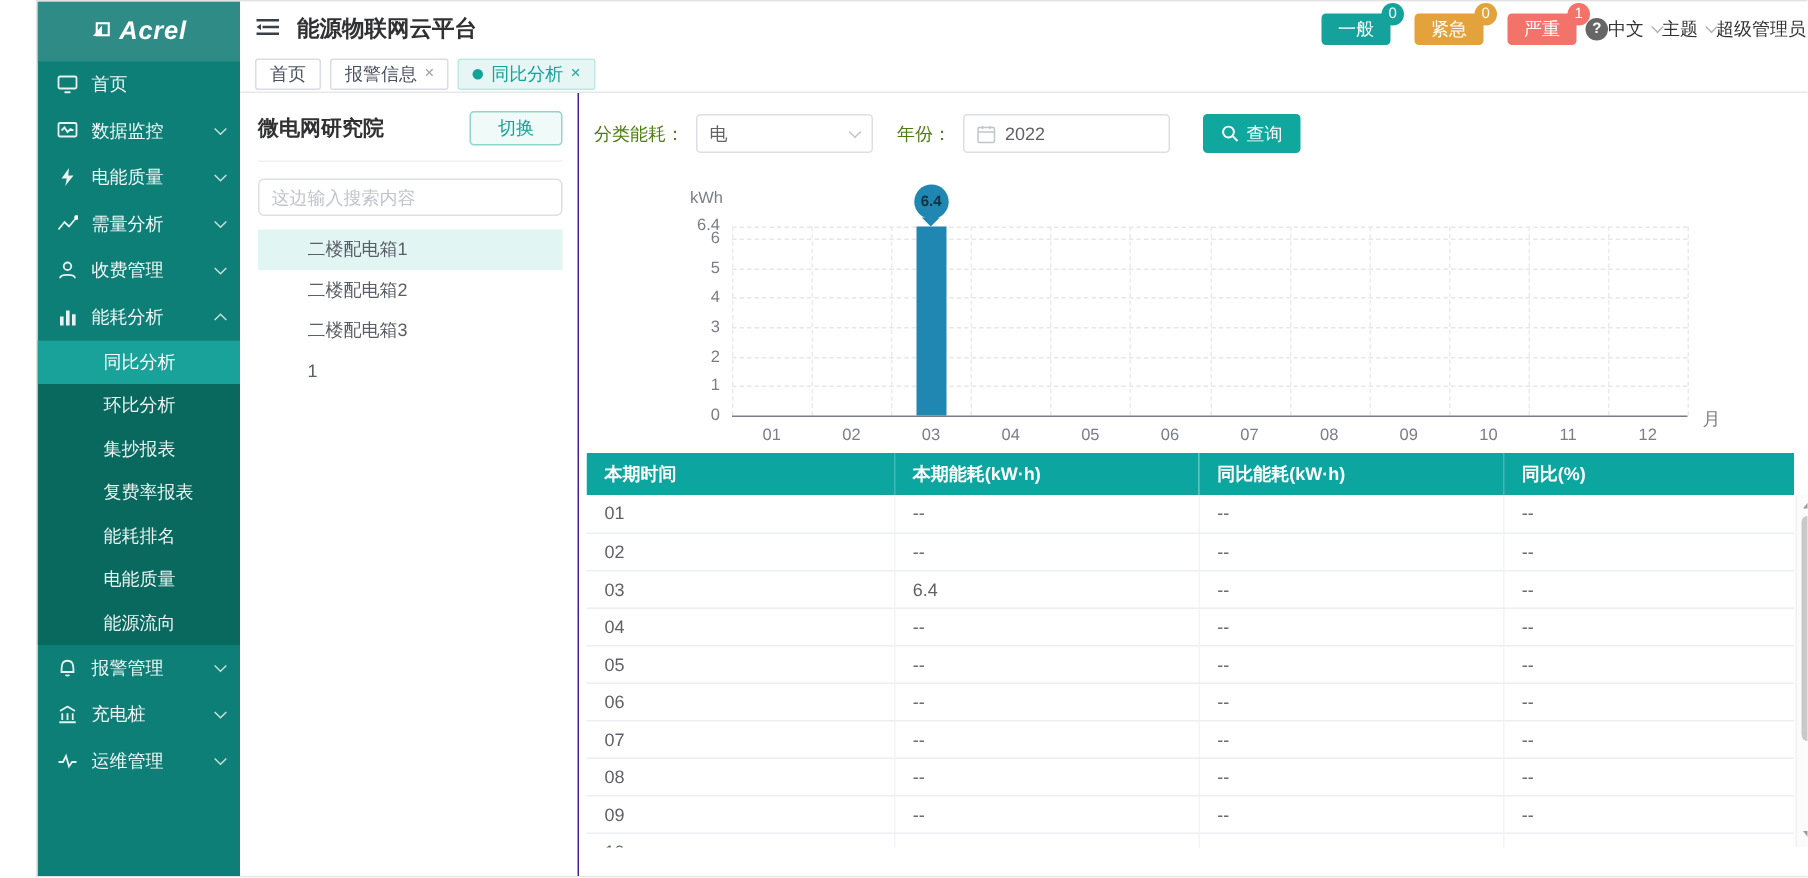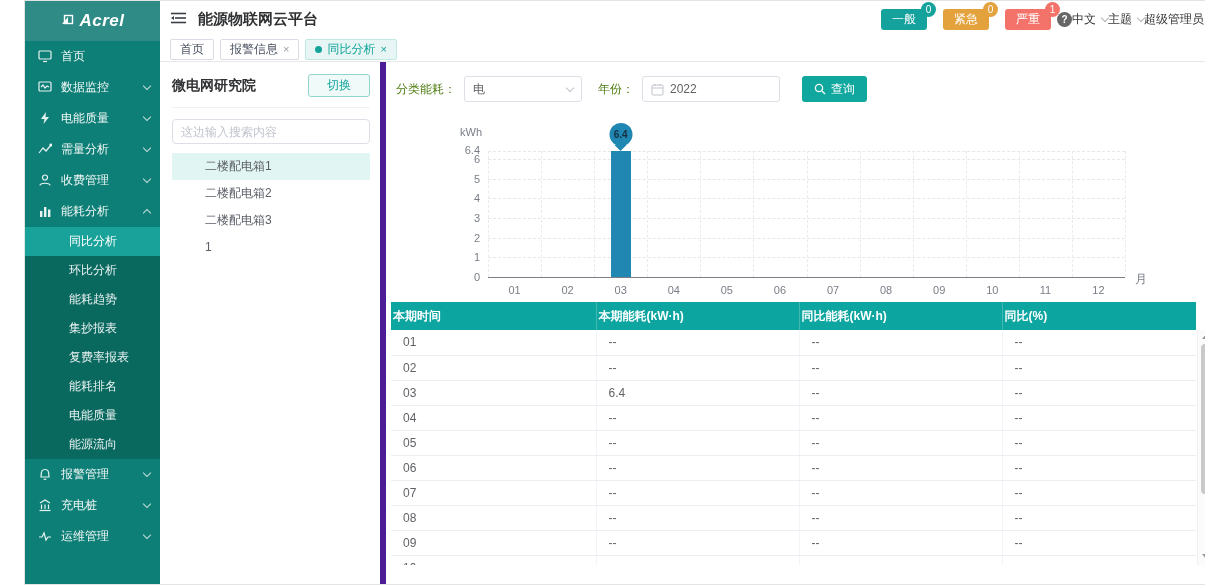--- a/index.html
+++ b/index.html
@@ -35,21 +35,21 @@
   .hdrop .chev { border-color:#b0b3b8; }
   .tab-bar { height:24px; display:flex; align-items:center; padding-left:10px; gap:6px; }
   .tab { display:inline-flex; align-items:center; gap:5px; height:21px; padding:0 9px; border:1px solid #d8dce5; border-radius:2px; background:#fff; color:#495060; font-size:12px; cursor:pointer; }
   .tab .dot { width:7px; height:7px; border-radius:50%; background:#13a39a; }
   .tab .x { color:#9aa0a8; font-size:11px; cursor:pointer; }
   .tab.active { background:#e7f6f4; border-color:#bfe8e3; color:#13a39a; }
   .tab.active .x { color:#13a39a; }
 
   
   .content { position:absolute; left:135px; top:61px; right:0; bottom:0; display:flex; }
-  .tree-panel { width:226px; border-right:6px solid #4c1d95; padding:12px 10px 0 12px; flex:0 0 auto; }
+  .tree-panel { width:226px; border-right:1px solid #4c1d95; padding:12px 10px 0 12px; flex:0 0 auto; }
   .tree-head { display:flex; align-items:center; justify-content:space-between; padding-bottom:10px; border-bottom:1px solid #eef0f4; }
   .tree-title { font-size:14px; font-weight:bold; color:#303133; }
   .switch-btn { font-size:12px; color:#13a39a; background:#f0faf9; border:1px solid #8fd5cd; border-radius:3px; padding:2px 18px; cursor:pointer; }
   .search-input { width:100%; height:25px; margin-top:11px; border:1px solid #dcdfe6; border-radius:4px; padding:0 8px; font-size:12px; color:#606266; outline:none; }
   .search-input::placeholder { color:#c0c4cc; }
   .tree-list { margin-top:9px; }
   .tree-item { height:27px; line-height:27px; padding-left:33px; font-size:12px; color:#5a5e66; cursor:pointer; }
   .tree-item.selected { background:#e1f5f2; }
 
   .main { flex:1; position:relative; overflow:hidden; }
@@ -70,21 +70,21 @@
   .xlab { position:absolute; color:#7a7e87; font-size:11px; transform:translateX(-50%); }
   .unit-lab { position:absolute; color:#7a7e87; font-size:11px; }
   .month-suffix { position:absolute; color:#7a7e87; font-size:12px; }
   .chart-bar { position:absolute; background:#2086b2; cursor:pointer; }
   .chart-marker { position:absolute; width:23px; height:23px; border-radius:50%; background:#2086b2; color:#16303e; font-size:10px; font-weight:bold; display:flex; align-items:center; justify-content:center; transform:translateX(-50%); }
   .chart-marker::after { content:""; position:absolute; left:50%; bottom:-5px; transform:translateX(-50%); border:6px solid transparent; border-top:6px solid #2086b2; border-bottom:none; }
 
   
   .table-wrap { position:relative; margin:6px 15px 0 5px; height:263px; overflow:hidden; }
   table { width:calc(100% - 17px); border-collapse:collapse; table-layout:fixed; }
-  thead th { background:#0da5a0; color:#fff; font-weight:bold; font-size:12px; text-align:left; height:28px; padding:0 2px; border-right:1px solid rgba(255,255,255,.22); }
+  thead th { background:#0da5a0; color:#fff; font-weight:bold; font-size:12px; text-align:left; height:28px; padding:0 12px; border-right:1px solid rgba(255,255,255,.22); }
   thead th:last-child { border-right:none; }
   tbody td { height:25px; padding:0 12px; font-size:12px; color:#606266; border-bottom:1px solid #ebeef2; border-right:1px solid #f2f4f7; background:#fff; }
   tbody td:last-child { border-right:none; }
   .scroll-strip { position:absolute; right:0; top:28px; bottom:0; width:16px; background:#fbfbfb; border-left:1px solid #f1f1f1; }
   .s-arrow { position:absolute; left:50%; transform:translateX(-50%); width:0; height:0; border-left:4px solid transparent; border-right:4px solid transparent; cursor:pointer; }
   .s-arrow.up { top:4px; border-bottom:5px solid #9a9a9a; }
   .s-arrow.down { bottom:6px; border-top:5px solid #9a9a9a; }
   .s-thumb { position:absolute; left:3px; width:9px; top:14px; height:150px; background:#c9c9c9; border-radius:4px; cursor:pointer; }
 
   .floating-widget { position:absolute; right:0; bottom:0; width:9px; height:62px; background:#17212d; cursor:pointer; }
@@ -161,21 +161,20 @@
               <rect x="6" y="3" width="2.4" height="10"></rect>
               <rect x="10" y="5.5" width="2.4" height="7.5"></rect>
             </svg>
           </span>
           <span class="mi-label">能耗分析</span>
           <i class="chev up"></i>
         </div>
         <div class="submenu">
           <div class="sub-item active">同比分析</div>
           <div class="sub-item">环比分析</div>
-          <div class="sub-item">能耗趋势</div>
           <div class="sub-item">集抄报表</div>
           <div class="sub-item">复费率报表</div>
           <div class="sub-item">能耗排名</div>
           <div class="sub-item">电能质量</div>
           <div class="sub-item">能源流向</div>
         </div>
         <div class="menu-item">
           <span class="mi-icon">
             <svg viewBox="0 0 14 14" fill="none" stroke="currentColor" stroke-width="1.2">
               <path d="M3 10 C3 4 4 2.5 7 2.5 C10 2.5 11 4 11 10 Z"></path>

